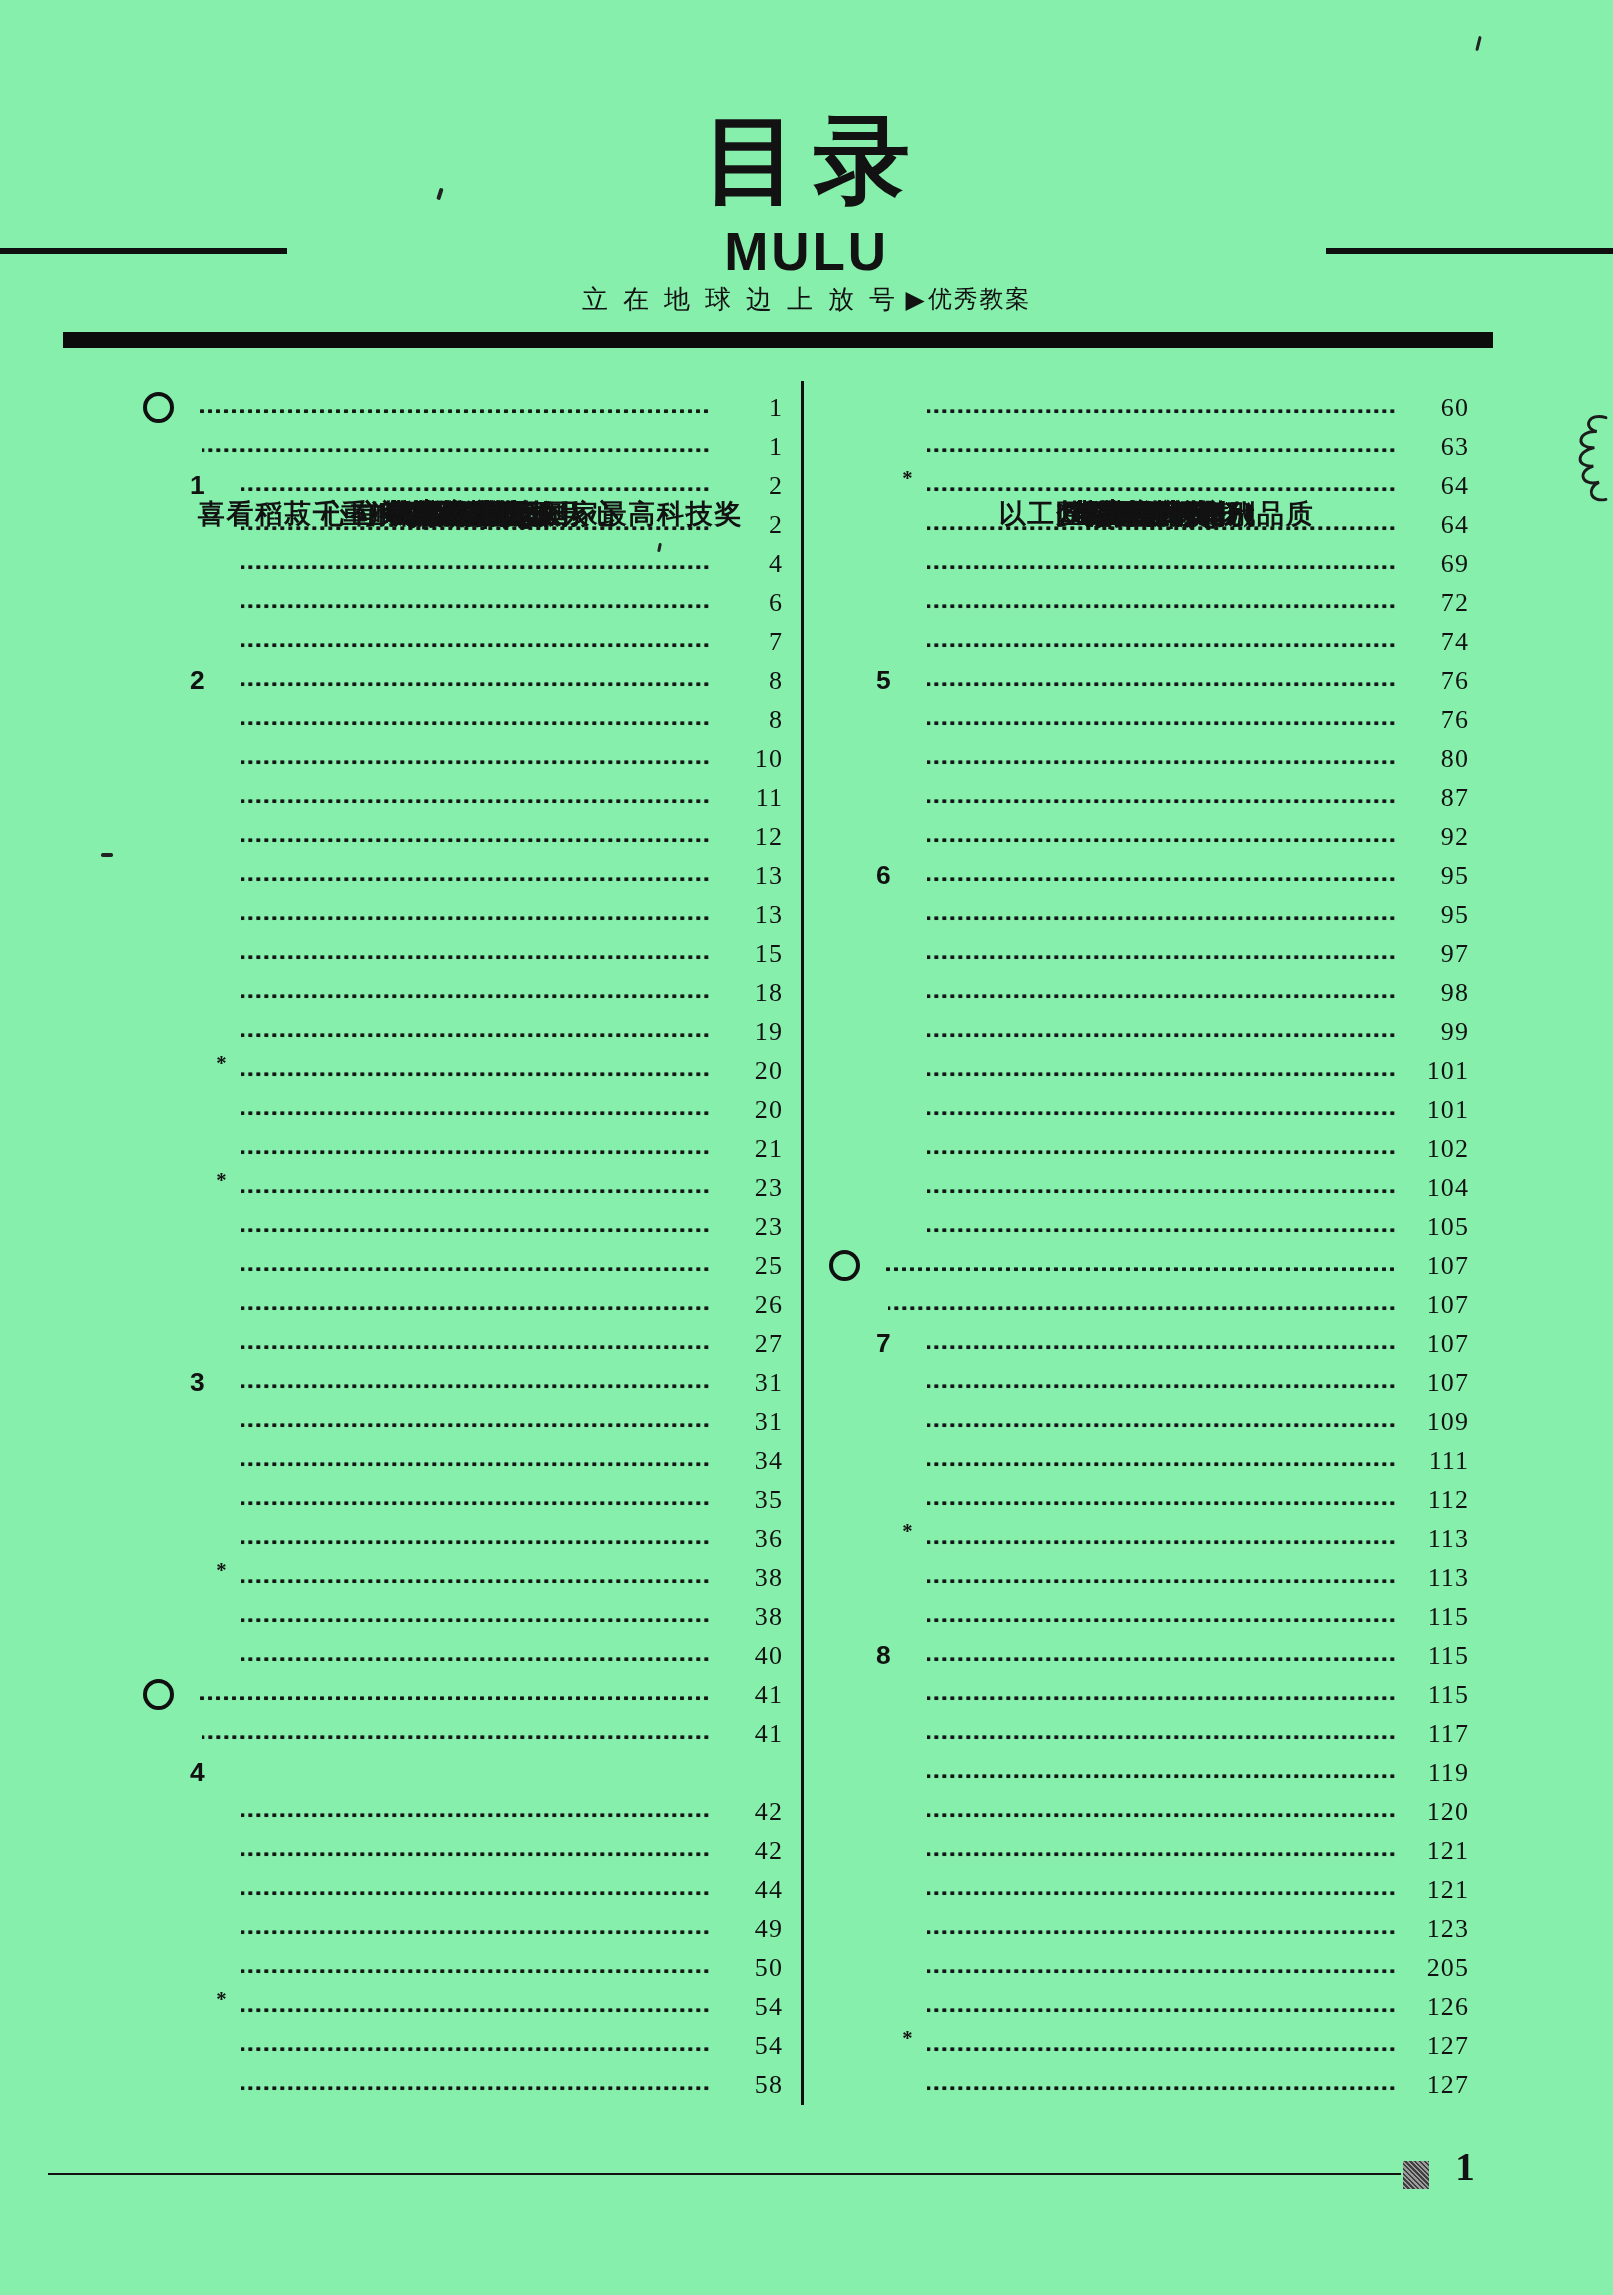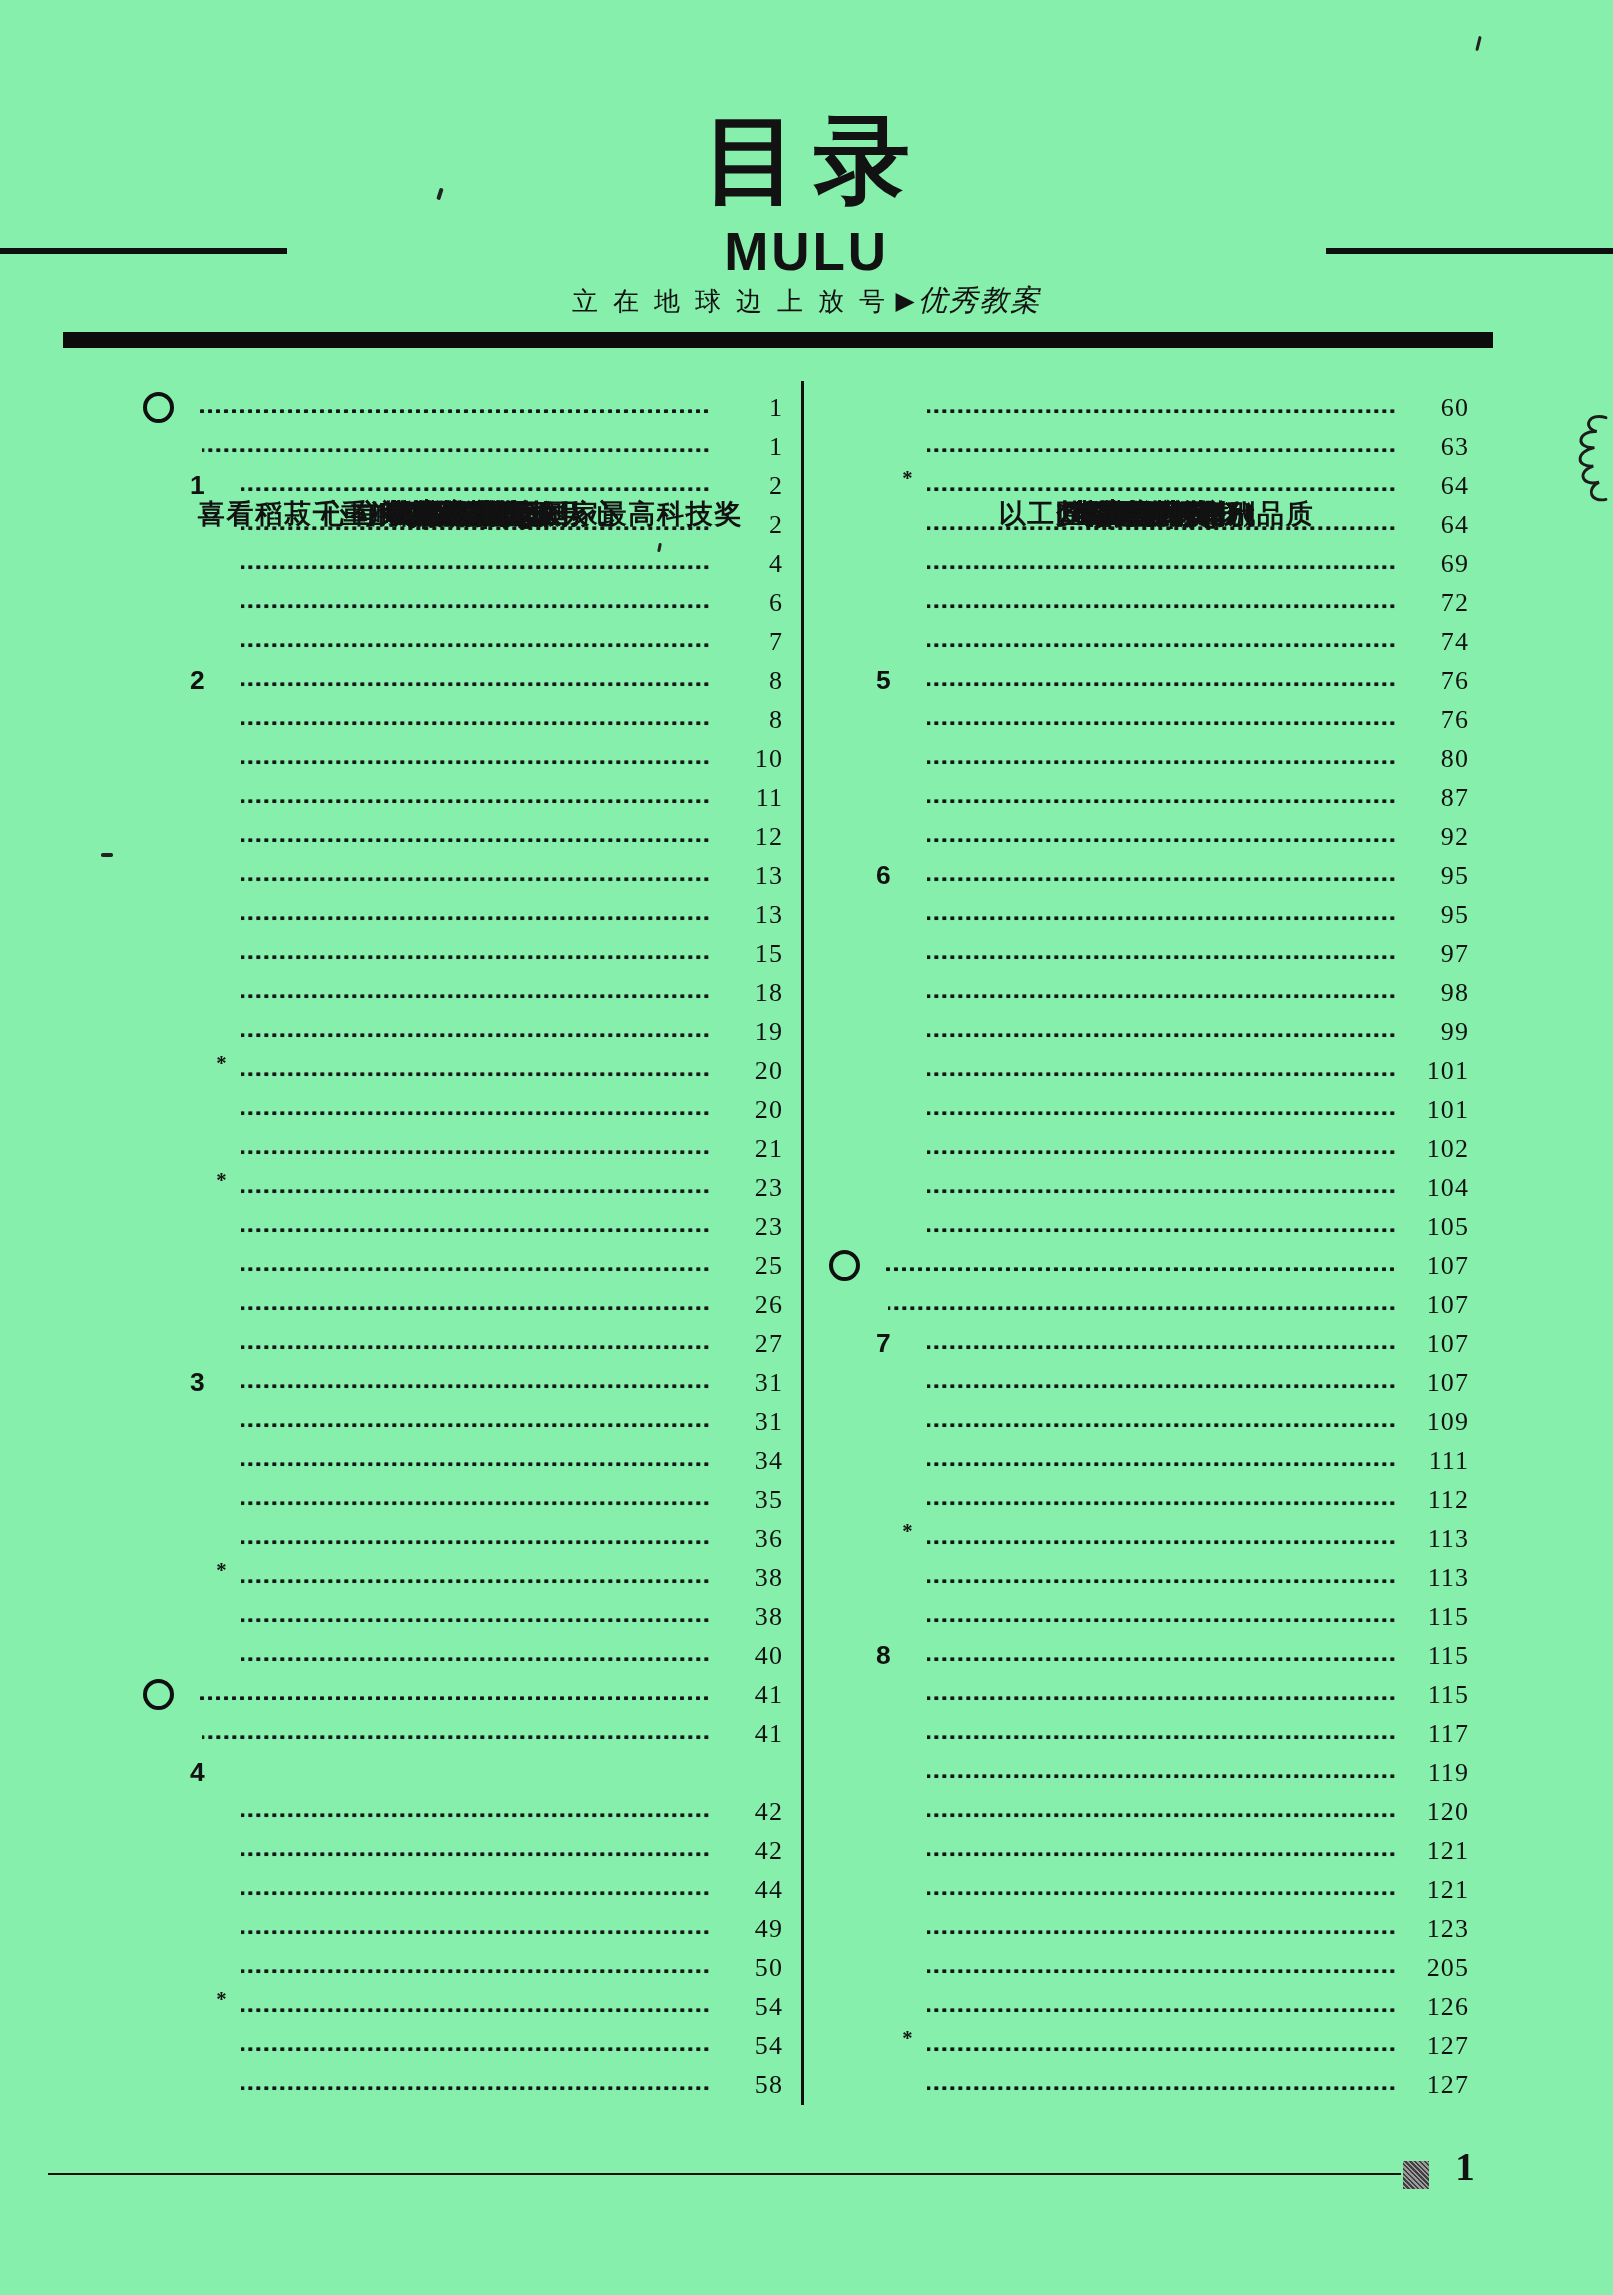--- a/index.html
+++ b/index.html
@@ -31,21 +31,21 @@
   .tagline{
     position:absolute;top:286px;left:0;width:100%;
     display:flex;align-items:center;justify-content:center;gap:3.4px;
   }
   .tagline .t1{
     font-family:"Liberation Sans","DejaVu Sans",sans-serif;
     font-size:26px;letter-spacing:15px;line-height:1;
   }
   .tagline .arrow{font-size:25px;line-height:1;margin-left:-8px;}
   .tagline .t2{
-    font-size:29px;line-height:1;font-style:italic;letter-spacing:1.7px;
+    font-size:24px;line-height:1;letter-spacing:1.7px;
   }
   .bar{position:absolute;top:332px;left:63px;width:1430px;height:15.5px;background:#0c0c0c;}
 
   
   .divider{position:absolute;top:381px;left:801px;width:2.9px;height:1724px;background:#101010;}
   .col{position:absolute;top:388px;width:640px;display:flex;flex-direction:column;}
   #col-left{left:143px;}
   #col-right{left:829px;}
 
   .row{height:39px;display:flex;align-items:center;white-space:nowrap;}

